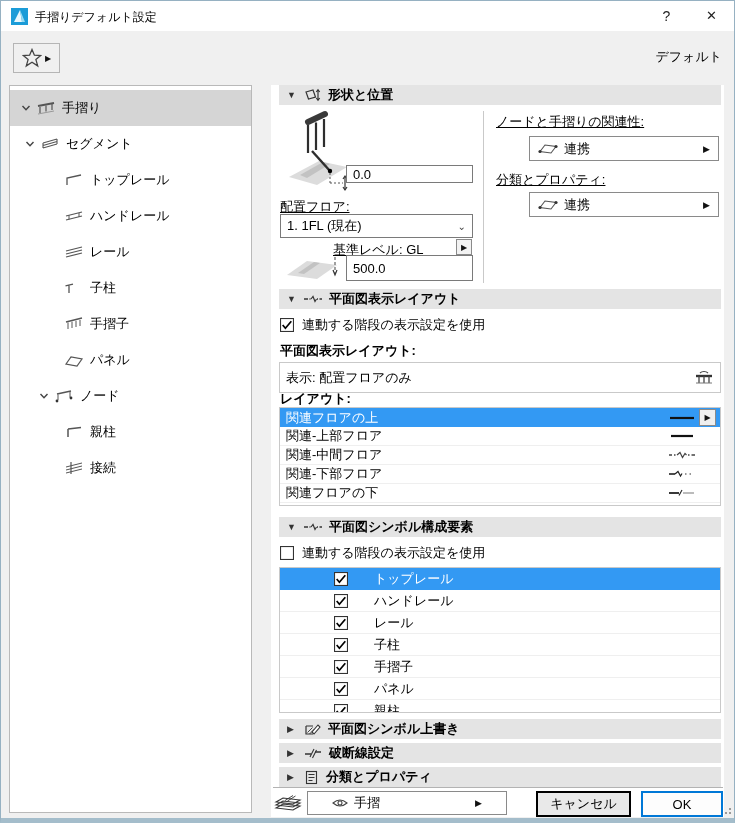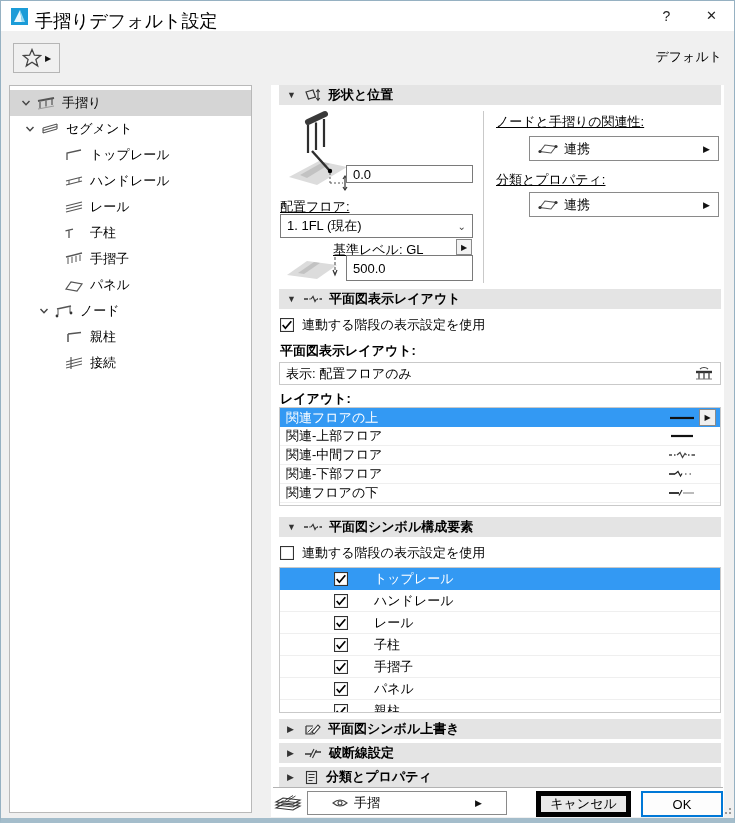--- a/index.html
+++ b/index.html
@@ -4,33 +4,33 @@
 <style>
   * { margin:0; padding:0; box-sizing:border-box; }
   html,body { background:#CFD8DC; }
   body { font-family:"Liberation Sans","DejaVu Sans",sans-serif; font-size:13px; color:#000; }
   .window { position:relative; width:735px; height:823px; background:#F0F0F0; overflow:hidden;
             border-left:1px solid #96B1C2; border-right:1px solid #96B1C2; border-top:1px solid #96B1C2;
             border-bottom:5px solid #A4BDCB; }
   
   .titlebar { position:absolute; left:0; top:0; width:100%; height:30px; background:#FFFFFF; }
   .app-icon { position:absolute; left:10px; top:7px; width:17px; height:17px; }
-  .title-text { position:absolute; left:34px; top:8px; font-size:18px; }
+  .title-text { position:absolute; left:34px; top:8px; font-size:12px; }
   .tb-btn { position:absolute; top:0; height:30px; width:45px; text-align:center; line-height:30px; font-size:14px; color:#222; }
   .tb-help { right:45px; }
   .tb-close { right:0; font-size:13px; }
   
   .toolbar { position:absolute; left:0; top:30px; width:100%; height:50px; background:#F0F0F0; }
   .fav-btn { position:absolute; left:12px; top:12px; width:47px; height:30px; background:#F0F0F0;
              border:1px solid #B5B5B5; display:flex; align-items:center; justify-content:center; gap:3px; }
   .default-label { position:absolute; right:12px; top:17px; font-size:13px; }
   
   .tree-panel { position:absolute; left:8px; top:84px; width:243px; height:728px; background:#FFFFFF;
                 border:1px solid #B9B9B9; padding-top:4px; }
-  .tree-row { height:26px; display:flex; align-items:center; white-space:nowrap; }
+  .tree-row { height:36px; display:flex; align-items:center; white-space:nowrap; }
   .tree-row.selected { background:#D5D5D5; }
   .chev { width:16px; display:inline-flex; justify-content:center; flex:0 0 16px; }
   .t-icon { width:24px; flex:0 0 24px; display:inline-flex; justify-content:center; }
   .t-label { padding-left:4px; }
   
   .rpanel { position:absolute; left:270px; top:84px; width:453px; height:732px; background:#FFFFFF; }
   .sec-h { position:absolute; left:8px; width:442px; height:20px; background:#E4E4E4;
            display:flex; align-items:center; gap:7px; padding-left:8px; font-weight:bold; }
   .tri { font-size:9px; color:#333; width:10px; }
   .lbl { position:absolute; font-size:13px;text-decoration:underline; }
@@ -51,21 +51,21 @@
   .lrow { height:19px; display:flex; align-items:center; padding:0 4px 0 6px; border-bottom:1px solid #EFEFEF; }
   .lrow.sel { background:#3399F3; color:#fff; border-bottom:none; }
   .lrow .style-ic { margin-left:auto; display:flex; align-items:center; gap:4px; }
   .crow { height:22px; display:flex; align-items:center; border-bottom:1px solid #EFEFEF; }
   .crow.sel { background:#3399F3; color:#fff; border-bottom:none; }
   .crow .cb { margin-left:54px; display:inline-flex; }
   .crow .c-label { margin-left:26px; }
   .cbline { position:absolute; display:flex; align-items:center; gap:8px; }
   .sep { position:absolute; left:2px; width:450px; height:1px; background:#B3B3B3; }
   .btn { position:absolute; height:26px; display:flex; align-items:center; justify-content:center; font-size:13px; }
-  .btn-cancel { background:#E9E9E9; border:5px solid #000000; }
+  .btn-cancel { background:#E9E9E9; border:2px solid #000000; }
   .btn-ok { background:#FDFDFD; border:2px solid #0078D7; }
   .fdrop { position:absolute; border:1px solid #8A8A8A; background:#fff; display:flex; align-items:center;
            gap:6px; padding:0 24px; }
   .fdrop .arr { margin-left:auto; font-size:9px; color:#111; }
   .grip { position:absolute; right:2px; bottom:1px; width:10px; height:10px;
           background:radial-gradient(circle 1px at 8px 2px,#9a9a9a 1px,transparent 1.5px),
                      radial-gradient(circle 1px at 8px 6px,#9a9a9a 1px,transparent 1.5px),
                      radial-gradient(circle 1px at 4px 6px,#9a9a9a 1px,transparent 1.5px); }
   svg { display:block; }
 </style>
@@ -288,21 +288,21 @@
 
     <div class="cbline" style="left:9px; top:231px;">
       <svg width="14" height="14" viewBox="0 0 13 13">
         <rect x="0.5" y="0.5" width="12" height="12" fill="#fff" stroke="#333"></rect>
         <path d="M2.5 6.5 L5 9.5 L10.5 3" stroke="#000" stroke-width="1.6" fill="none"></path>
       </svg>
       <span>連動する階段の表示設定を使用</span>
     </div>
 
     <span class="blbl" style="left:9px; top:257px;">平面図表示レイアウト:</span>
-    <div class="field" style="left:8px; top:277px; width:442px; height:23px;">
+    <div class="field" style="left:8px; top:277px; width:442px; height:31px;">
       <span>表示: 配置フロアのみ</span>
       <svg width="20" height="16" viewBox="0 0 20 16" style="margin-left:auto;">
         <path d="M2 6 H18" stroke="#333" stroke-width="2.4"></path>
         <path d="M5 13 V6 M10 13 V6 M15 13 V6" stroke="#444" stroke-width="1.3"></path>
         <path d="M2 13 H18" stroke="#777" stroke-width="1"></path>
         <path d="M6 3 C8 1 12 1 14 3" fill="none" stroke="#444" stroke-width="1.1"></path>
       </svg>
     </div>
 
     <span class="blbl" style="left:9px; top:305px;">レイアウト:</span>

